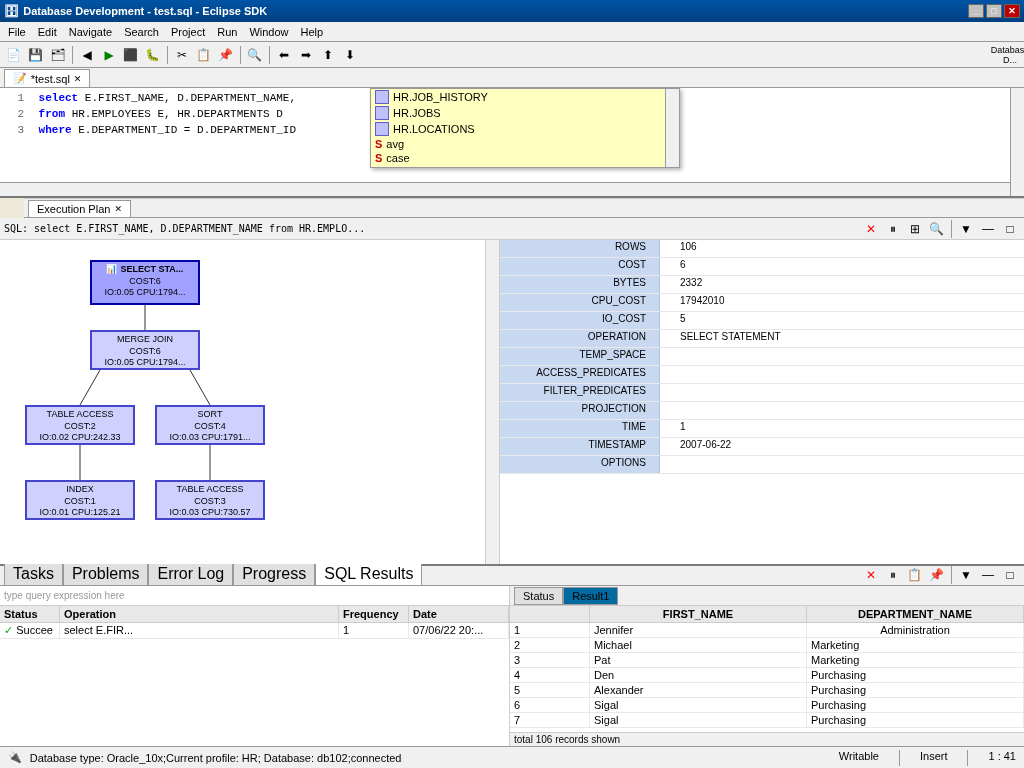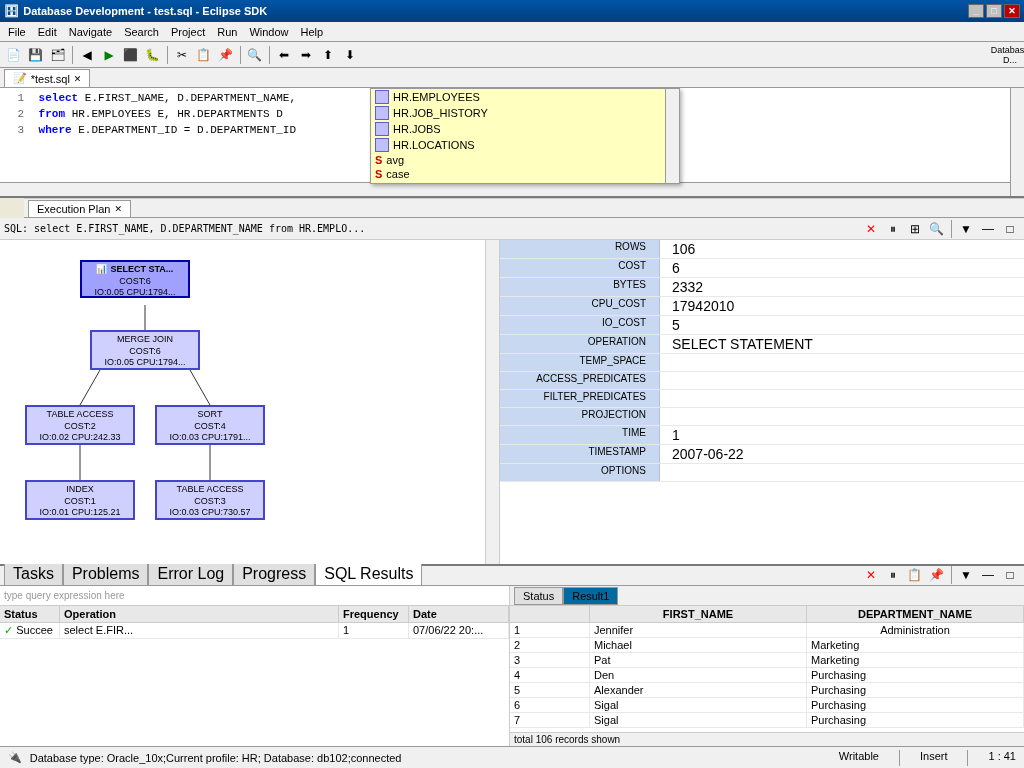--- a/index.html
+++ b/index.html
@@ -213,22 +213,22 @@
       flex: 0 0 160px;
       background: #c8d8f0;
       padding: 1px 13px;
       font-size: 10px;
       text-align: right;
       border-right: 1px solid #b0c0e0;
       font-weight: normal;
     }
     .detail-val {
       flex: 1;
-      padding: 1px 12px;
-      font-size: 14px;
+      padding: 1px 20px;
+      font-size: 10px;
       background: white;
     }
 
     
     #bottom-pane {
       height: 180px;
       display: flex;
       flex-direction: column;
     }
     #bottom-tabbar {
@@ -438,24 +438,20 @@
       <div>
         <span class="line-num">3</span>
         <span class="kw">where</span>
         <span> E.DEPARTMENT_ID = D.DEPARTMENT_ID</span>
       </div>
     </div>
 
     <div id="autocomplete">
       <div class="ac-item">
         <span class="ac-icon-table"></span>
-        <span>HR.EMPLOYEES</span>
-      </div>
-      <div class="ac-item">
-        <span class="ac-icon-table"></span>
         <span>HR.JOB_HISTORY</span>
       </div>
       <div class="ac-item">
         <span class="ac-icon-table"></span>
         <span>HR.JOBS</span>
       </div>
       <div class="ac-item">
         <span class="ac-icon-table"></span>
         <span>HR.LOCATIONS</span>
       </div>
@@ -510,21 +506,21 @@
 
             <line x1="100" y1="130" x2="80" y2="165" stroke="#333" stroke-width="1"></line>
 
             <line x1="190" y1="130" x2="210" y2="165" stroke="#333" stroke-width="1"></line>
 
             <line x1="80" y1="205" x2="80" y2="240" stroke="#333" stroke-width="1"></line>
 
             <line x1="210" y1="205" x2="210" y2="240" stroke="#333" stroke-width="1"></line>
           </svg>
 
-          <div class="plan-node selected" style="left:80px;top:20px;width:110px;height:38px;font-size:9px;line-height:1.3;">
+          <div class="plan-node selected" style="left:90px;top:20px;width:110px;height:45px;font-size:9px;line-height:1.3;">
             <div style="font-weight:bold;font-size:9px;">📊 SELECT STA...</div>
             <div>COST:6</div>
             <div>IO:0.05 CPU:1794...</div>
           </div>
 
           <div class="plan-node" style="left:90px;top:90px;width:110px;height:40px;font-size:9px;line-height:1.3;">
             <div>MERGE JOIN</div>
             <div>COST:6</div>
             <div>IO:0.05 CPU:1794...</div>
           </div>

